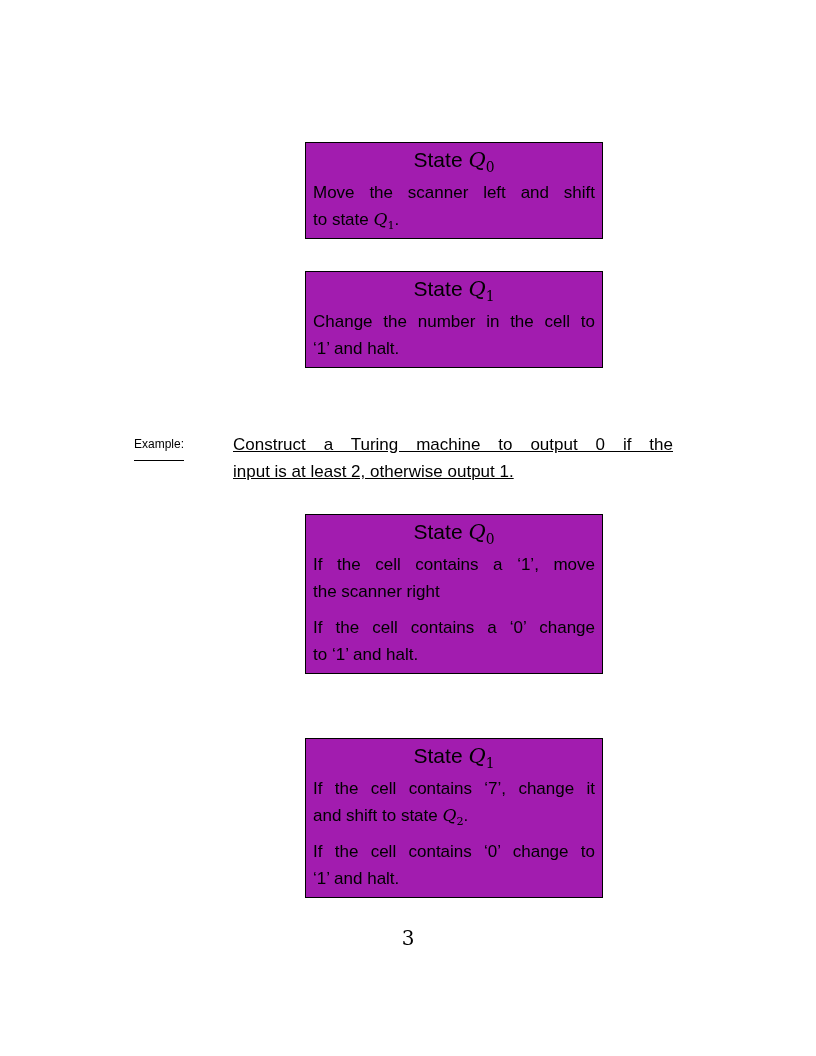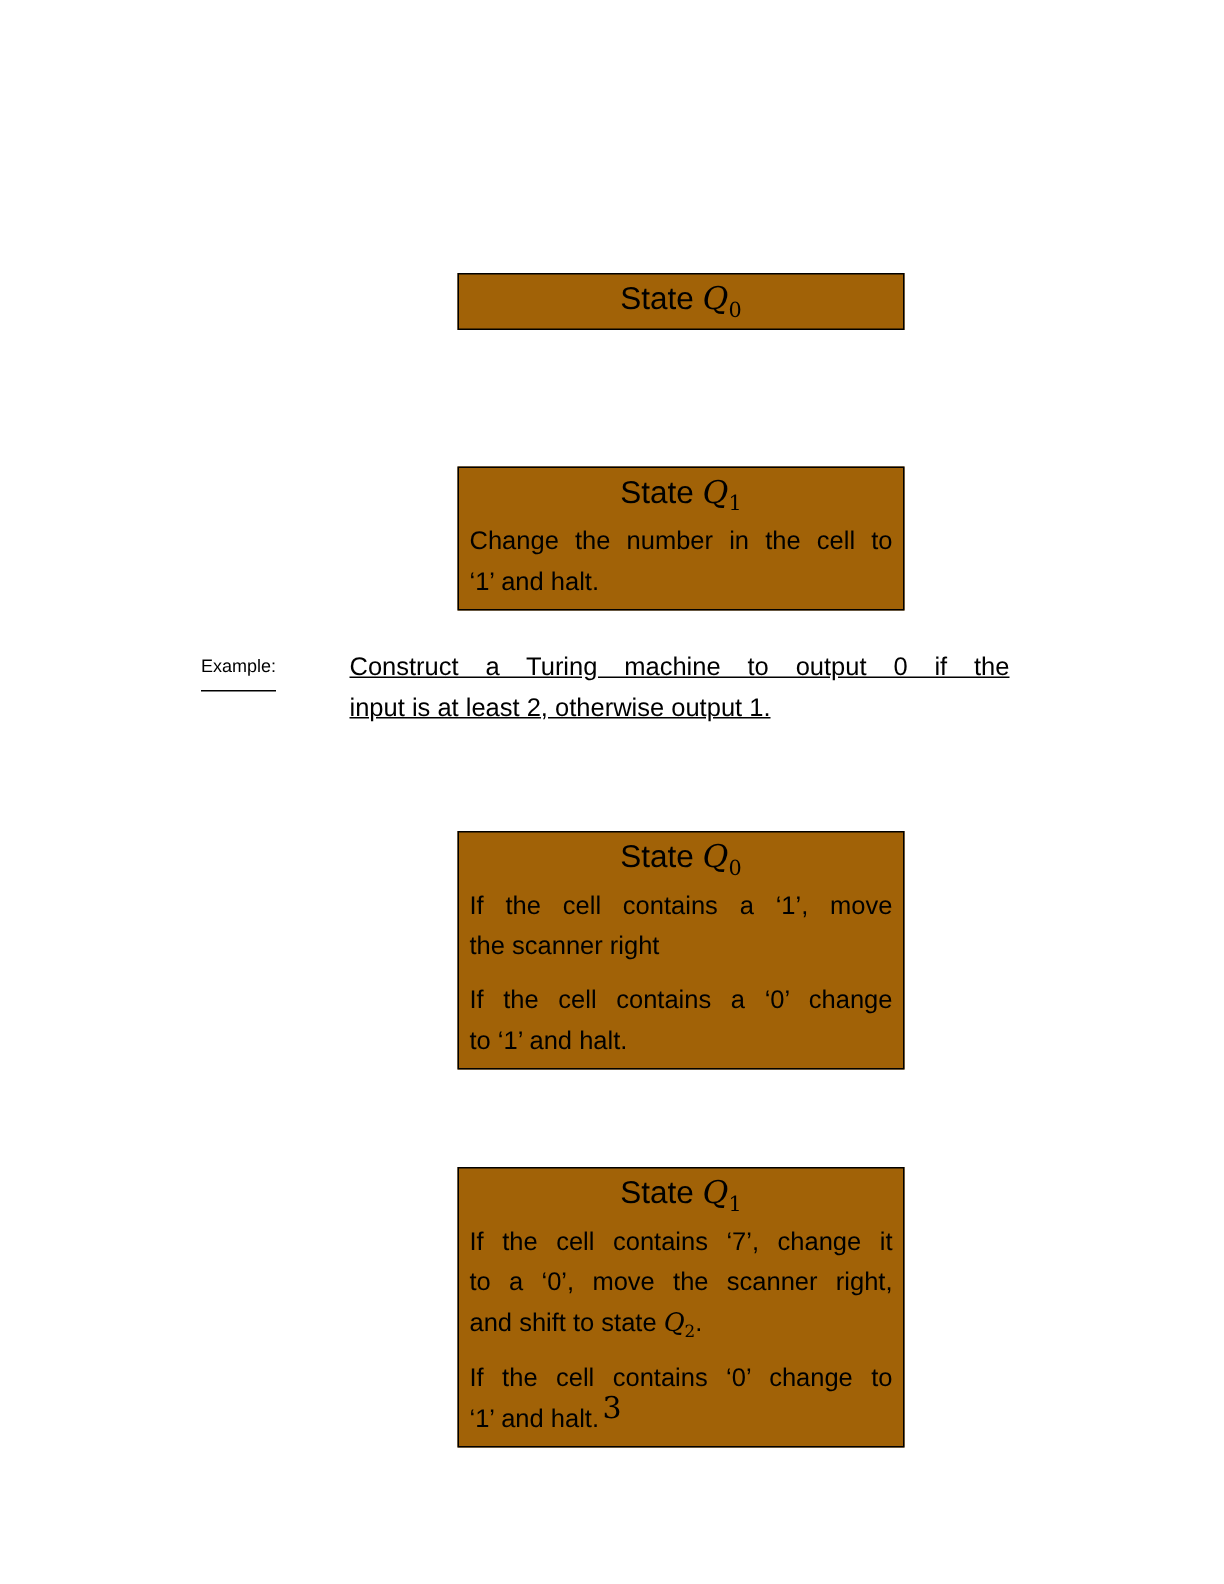--- a/index.html
+++ b/index.html
@@ -12,23 +12,22 @@
     background: #ffffff;
     color: #000000;
     font-family: "Liberation Sans", sans-serif;
     overflow: hidden;
   }
   .state-box {
     position: absolute;
     left: 305px;
     width: 298px;
     border: 1px solid #000000;
-    background: #a16207;
+    background: #a21caf;
     padding: 2px 7px 5px 7px;
-    margin-top: 40px;
   }
   .box-title {
     text-align: center;
     font-size: 21px;
     line-height: 29px;
   }
   .para {
     margin-top: 4px;
     font-size: 17px;
     line-height: 27px;
@@ -76,20 +75,24 @@
     line-height: 26px;
   }
 </style>
 </head>
 <body>
 
 <div class="page">
 
   <div class="state-box" style="top:142px;">
     <div class="box-title">State <span class="state-ref"><span class="mvar">Q</span><sub>0</sub></span></div>
+    <div class="para">
+      <div class="line j">Move the scanner left and shift</div>
+      <div class="line">to state <span class="state-ref"><span class="mvar">Q</span><sub>1</sub></span>.</div>
+    </div>
   </div>
 
   <div class="state-box" style="top:271px;">
     <div class="box-title">State <span class="state-ref"><span class="mvar">Q</span><sub>1</sub></span></div>
     <div class="para">
       <div class="line j">Change the number in the cell to</div>
       <div class="line">‘1’ and halt.</div>
     </div>
   </div>
 
@@ -108,21 +111,20 @@
     <div class="para">
       <div class="line j">If the cell contains a ‘0’ change</div>
       <div class="line">to ‘1’ and halt.</div>
     </div>
   </div>
 
   <div class="state-box" style="top:738px;">
     <div class="box-title">State <span class="state-ref"><span class="mvar">Q</span><sub>1</sub></span></div>
     <div class="para">
       <div class="line j">If the cell contains ‘7’, change it</div>
-      <div class="line j">to a ‘0’, move the scanner right,</div>
       <div class="line">and shift to state <span class="state-ref"><span class="mvar">Q</span><sub>2</sub></span>.</div>
     </div>
     <div class="para">
       <div class="line j">If the cell contains ‘0’ change to</div>
       <div class="line">‘1’ and halt.</div>
     </div>
   </div>
 
   <div class="page-number">3</div>
 

